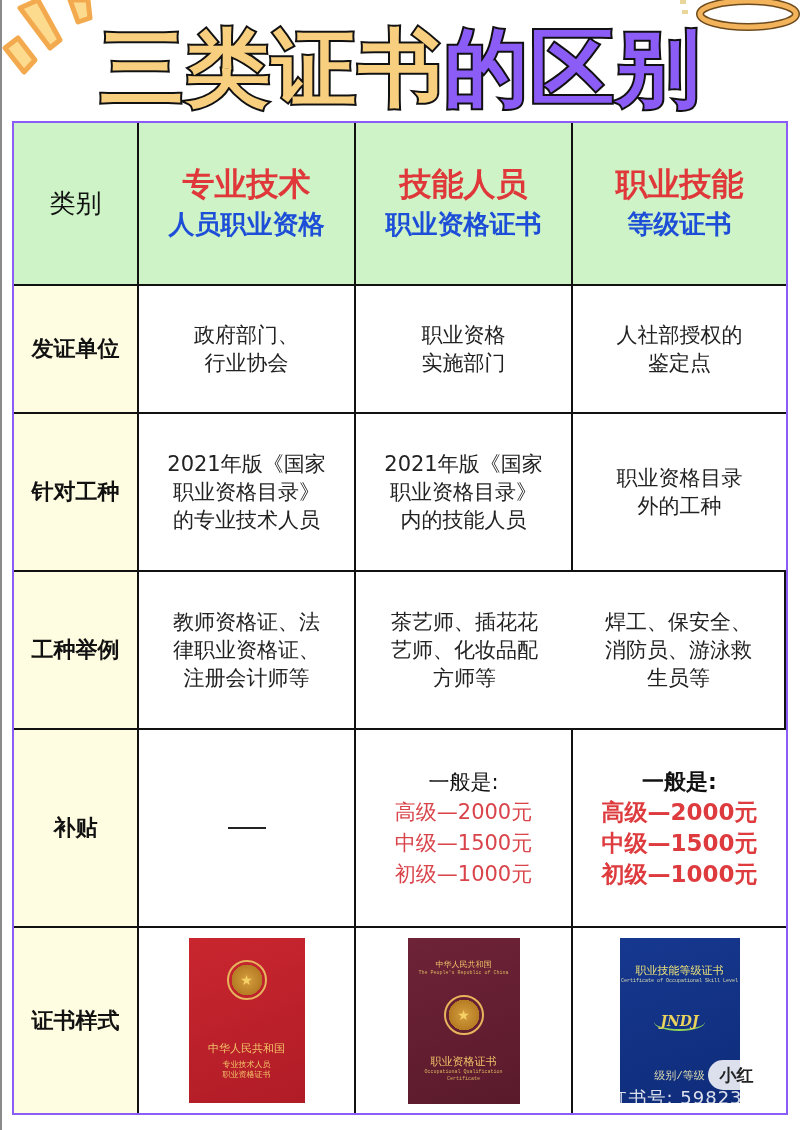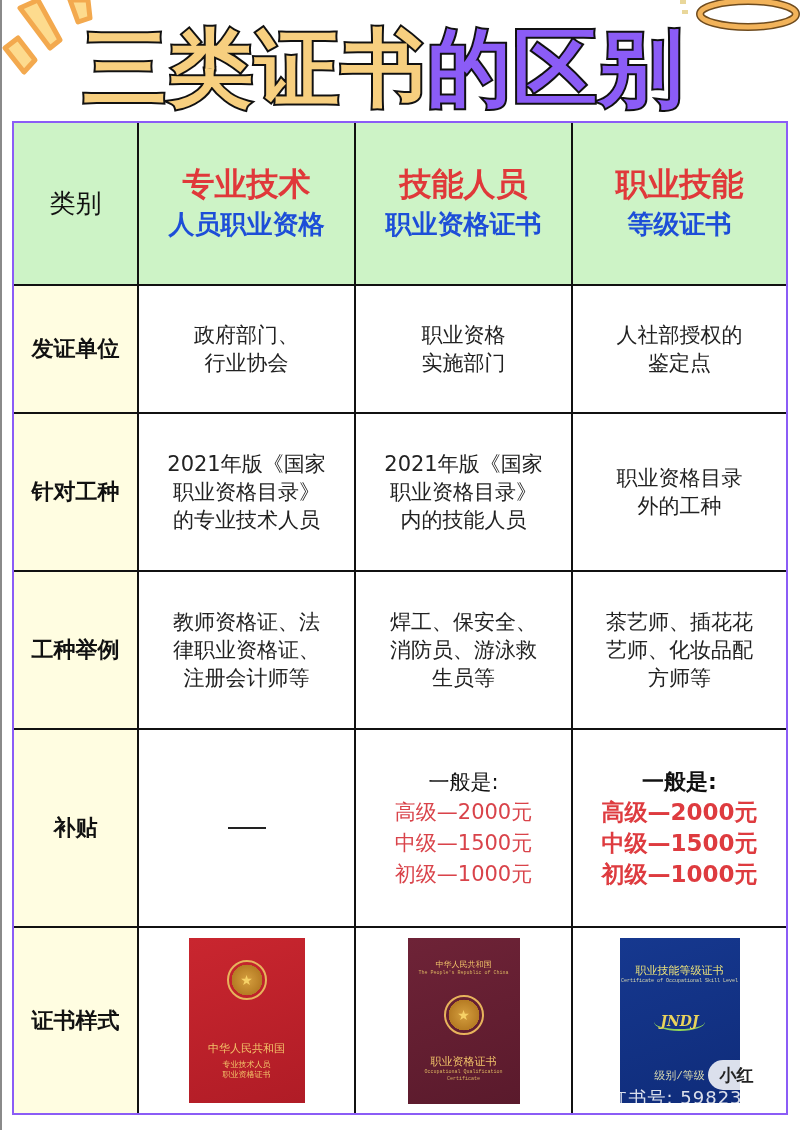--- a/index.html
+++ b/index.html
@@ -4,21 +4,21 @@
   <style>
     * { box-sizing: border-box; margin: 0; padding: 0; }
     html, body { width: 800px; height: 1130px; background: #ffffff; overflow: hidden; }
     body { position: relative; font-family: "DejaVu Sans", "Liberation Sans", sans-serif; }
 
     .left-edge { position: absolute; left: 0; top: 0; width: 2px; height: 1130px; background: #8a8a8a; }
 
     
     .title-wrap { position: absolute; left: 0; top: 0; width: 800px; height: 120px; }
     .title {
-      position: absolute; left: 34px; top: 18px; width: 700px; height: 100px;
+      position: absolute; left: 51px; top: 18px; width: 700px; height: 100px;
       display: flex; justify-content: center; align-items: center;
       font-size: 84px; font-weight: bold; letter-spacing: 2px; line-height: 1;
       font-family: "DejaVu Sans", sans-serif;
     }
     .title span {
       -webkit-text-stroke: 4px #111111;
       paint-order: stroke fill;
     }
     .title .t-orange { color: #f7cf7f; }
     .title .t-green { color: #8b5cf6; }
@@ -147,29 +147,29 @@
   </div>
 
   <div class="cell lbl">
     <span class="lbl-text">工种举例</span>
   </div>
   <div class="cell">
     <span class="body-text">教师资格证、法
 律职业资格证、
 注册会计师等</span>
   </div>
+  <div class="cell last-col">
+    <span class="body-text">茶艺师、插花花
+艺师、化妆品配
+方师等</span>
+  </div>
   <div class="cell">
     <span class="body-text">焊工、保安全、
 消防员、游泳救
 生员等</span>
-  </div>
-  <div class="cell last-col">
-    <span class="body-text">茶艺师、插花花
-艺师、化妆品配
-方师等</span>
   </div>
 
   <div class="cell lbl">
     <span class="lbl-text">补贴</span>
   </div>
   <div class="cell">
     <div class="dash"></div>
   </div>
   <div class="cell">
     <span class="sub-intro">一般是:</span>

